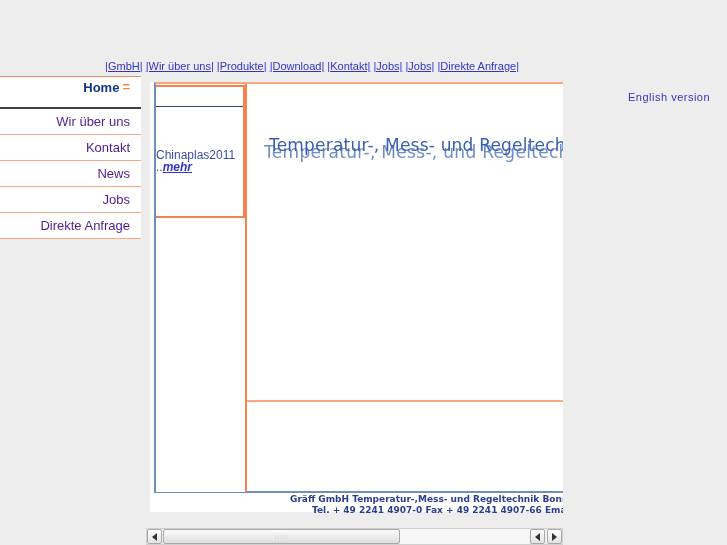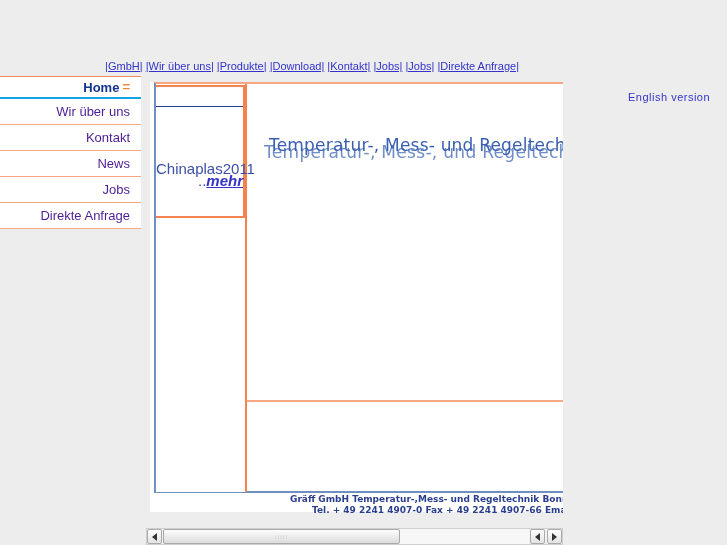--- a/index.html
+++ b/index.html
@@ -60,23 +60,23 @@
     padding-right: 11px;
     text-align: right;
     border-bottom: 1px solid #f8a882;
     background: #ffffff;
     font-size: 13px;
     color: #3a5fb0;
     white-space: nowrap;
     box-sizing: border-box;
   }
   .menu-item.first {
-    height: 22px;
+    height: 32px;
     line-height: 22px;
-    border-bottom: 2px solid #0ea5e9;
+    border-bottom: 2px solid #404040;
   }
   .menu-item .label { color: #4c1d95; }
   .menu-item.active .label {
     color: #11348f;
     font-weight: bold;
   }
   .menu-item .marker {
     display: inline-block;
     color: #f08a3c;
     font-weight: bold;
@@ -142,24 +142,24 @@
     position: absolute;
     left: 0;
     top: 19px;
     width: 100%;
     height: 0;
     border-top: 1px solid #2a3f8f;
   }
   #promo-text {
     position: absolute;
     left: 0;
-    top: 76px;
+    top: 62px;
     width: 100%;
-    text-align: right;
-    font-size: 15px;
+    text-align: left;
+    font-size: 12px;
     color: #3a4fa8;
     line-height: 12px;
   }
   #promo-text .more {
     color: #3333cc;
     text-decoration: underline;
     font-weight: bold;
     font-style: italic;
   }
 

